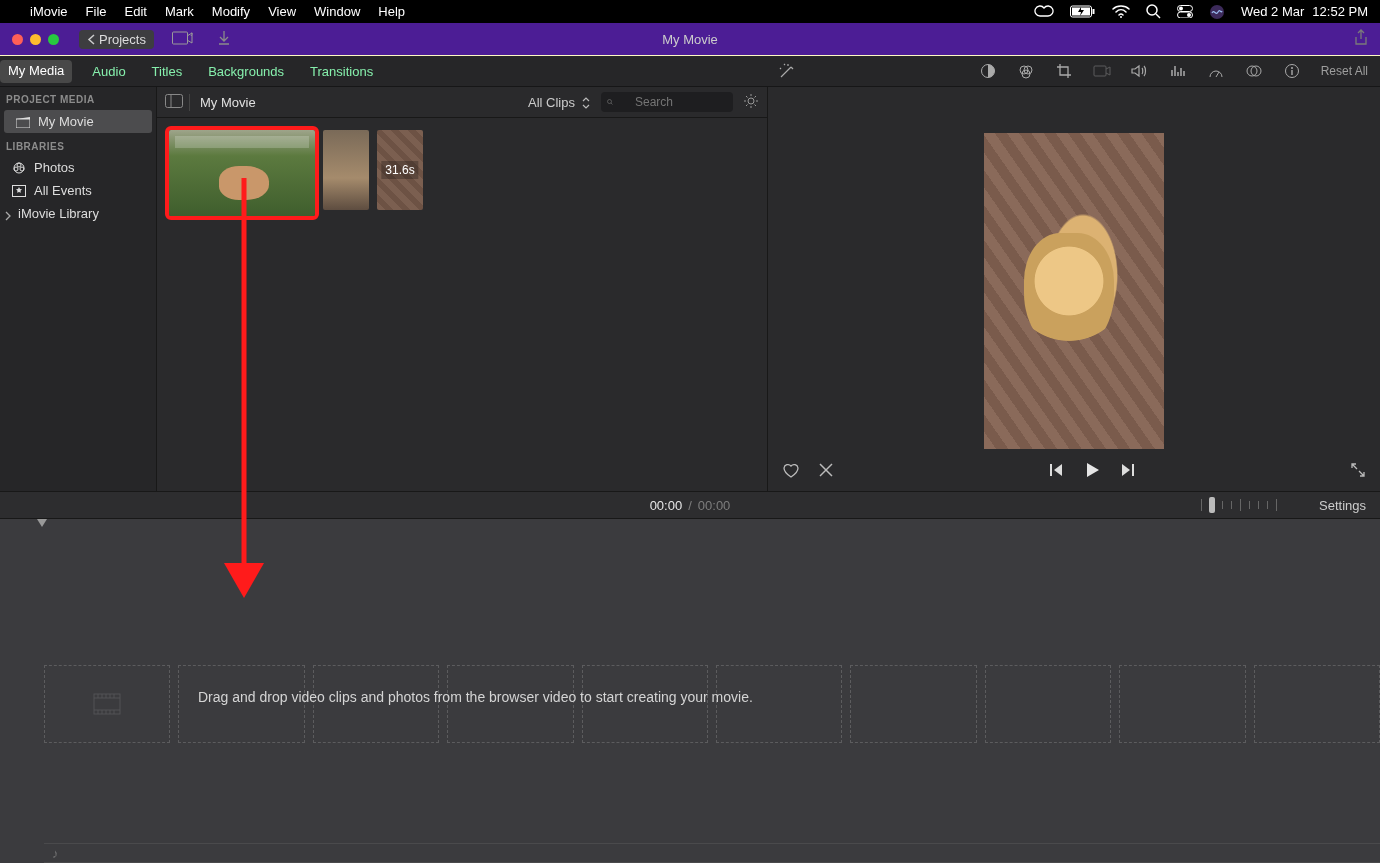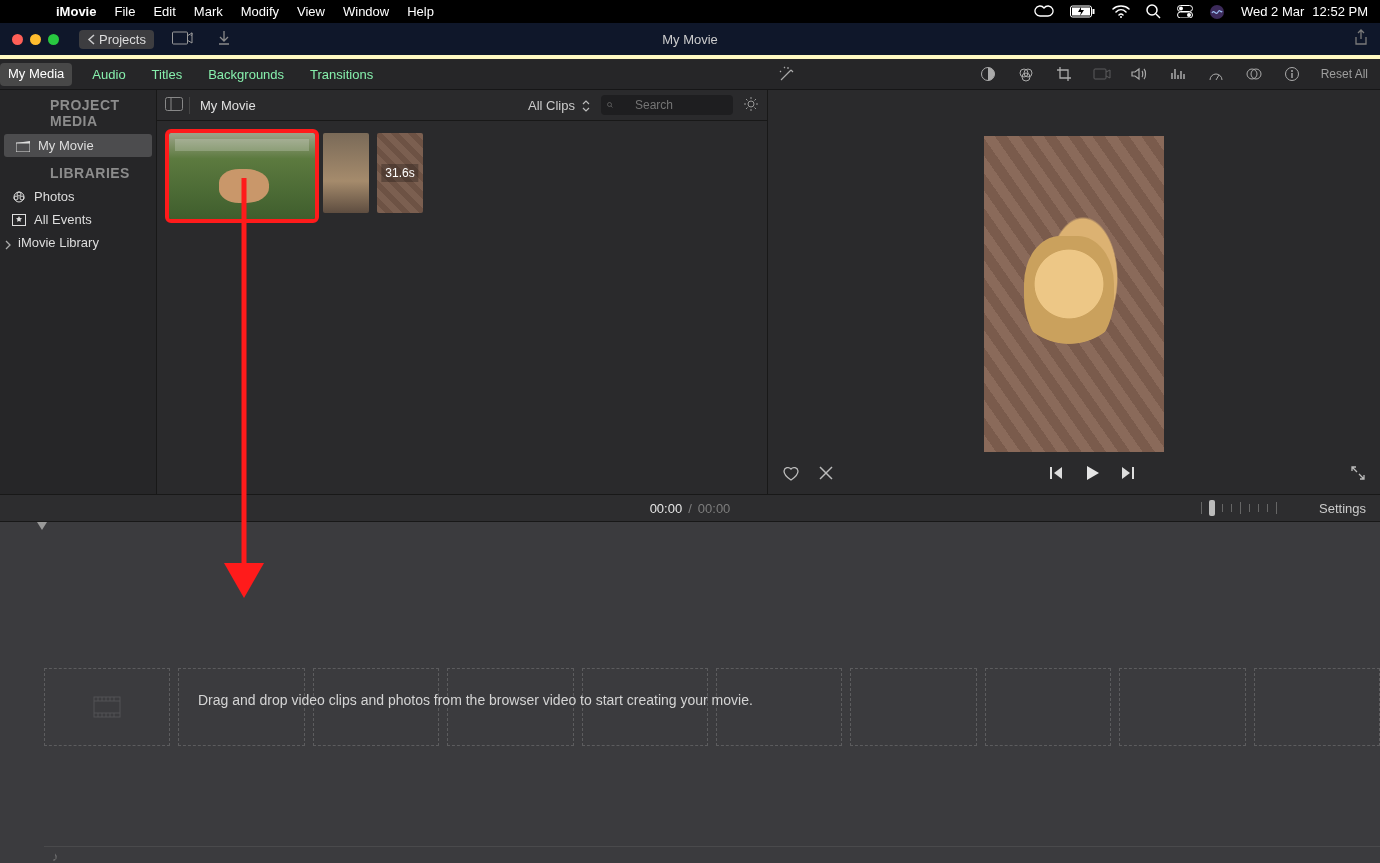--- a/index.html
+++ b/index.html
@@ -20,38 +20,38 @@
   background: #000;
   height: 23px;
   display: flex;
   align-items: center;
   padding: 0 12px;
   color: #fff;
   justify-content: space-between;
   font-size: 13px;
 }
 .mac-menubar .left, .mac-menubar .right { display: flex; align-items: center; gap: 18px; }
-.mac-menubar .appname { font-weight: 700; margin-left: 26px; }
+.mac-menubar .appname { font-weight: 400; }
 .mac-menubar .right { gap: 16px; }
 .mac-menubar .right .icn { display:flex; align-items:center;}
 .mac-menubar .datetime { display:flex; gap:8px; }
 
 
 .window {
   position: relative;
   background: #2a2a2c;
   height: 840px;
   width: 1380px;
 }
 .titlebar {
   height: 32px;
   display:flex;
   align-items:center;
-  background: #0f172a;
-  border-bottom: 4px solid #fef9c3;
+  background: #4c1d95;
+  border-bottom: 1px solid #fef9c3;
   position:relative;
 }
 .traffic { display:flex; gap:7px; margin-left:12px; }
 .traffic div { width:11px; height:11px; border-radius:50%; }
 .tl-close { background:#ff5f57; }
 .tl-min   { background:#febc2e; }
 .tl-max   { background:#28c840; }
 .tb-center { position:absolute; left:50%; transform:translateX(-50%); color:#ccc; }
 .tb-left  { display:flex; align-items:center; gap:12px; margin-left:20px;}
 .proj-back { display:flex; align-items:center; gap:4px; background:#3d3d40; border-radius:4px; padding:2px 8px; color:#ddd; cursor:pointer;}
@@ -80,21 +80,21 @@
   height: 404px;
 }
 
 .sidebar {
   width:156px;
   background:#262628;
   border-right:1px solid #181818;
   display:flex;
   flex-direction:column;
 }
-.sidebar .hdr { color:#8c8c8c; font-size:14px; letter-spacing:0.5px; font-weight:700; padding:7px 8px 4px 6px;margin-left:44px;}
+.sidebar .hdr { color:#8c8c8c; font-size:10px; letter-spacing:0.5px; font-weight:700; padding:7px 8px 4px 6px;}
 .sidebar .item { display:flex; align-items:center; gap:8px; padding:4px 10px 4px 12px; color:#ddd; cursor:pointer;}
 .sidebar .item.active { background:#4c4c4e; border-radius:3px; margin:1px 4px;}
 .sidebar .lib-item {display:flex; align-items:flex-end; gap:6px; padding:4px 6px 4px 4px; color:#ddd;}
 
 .browser {
   flex:2;
   background:#2a2a2c;
   border-right:1px solid #181818;
   display:flex;
   flex-direction:column;

